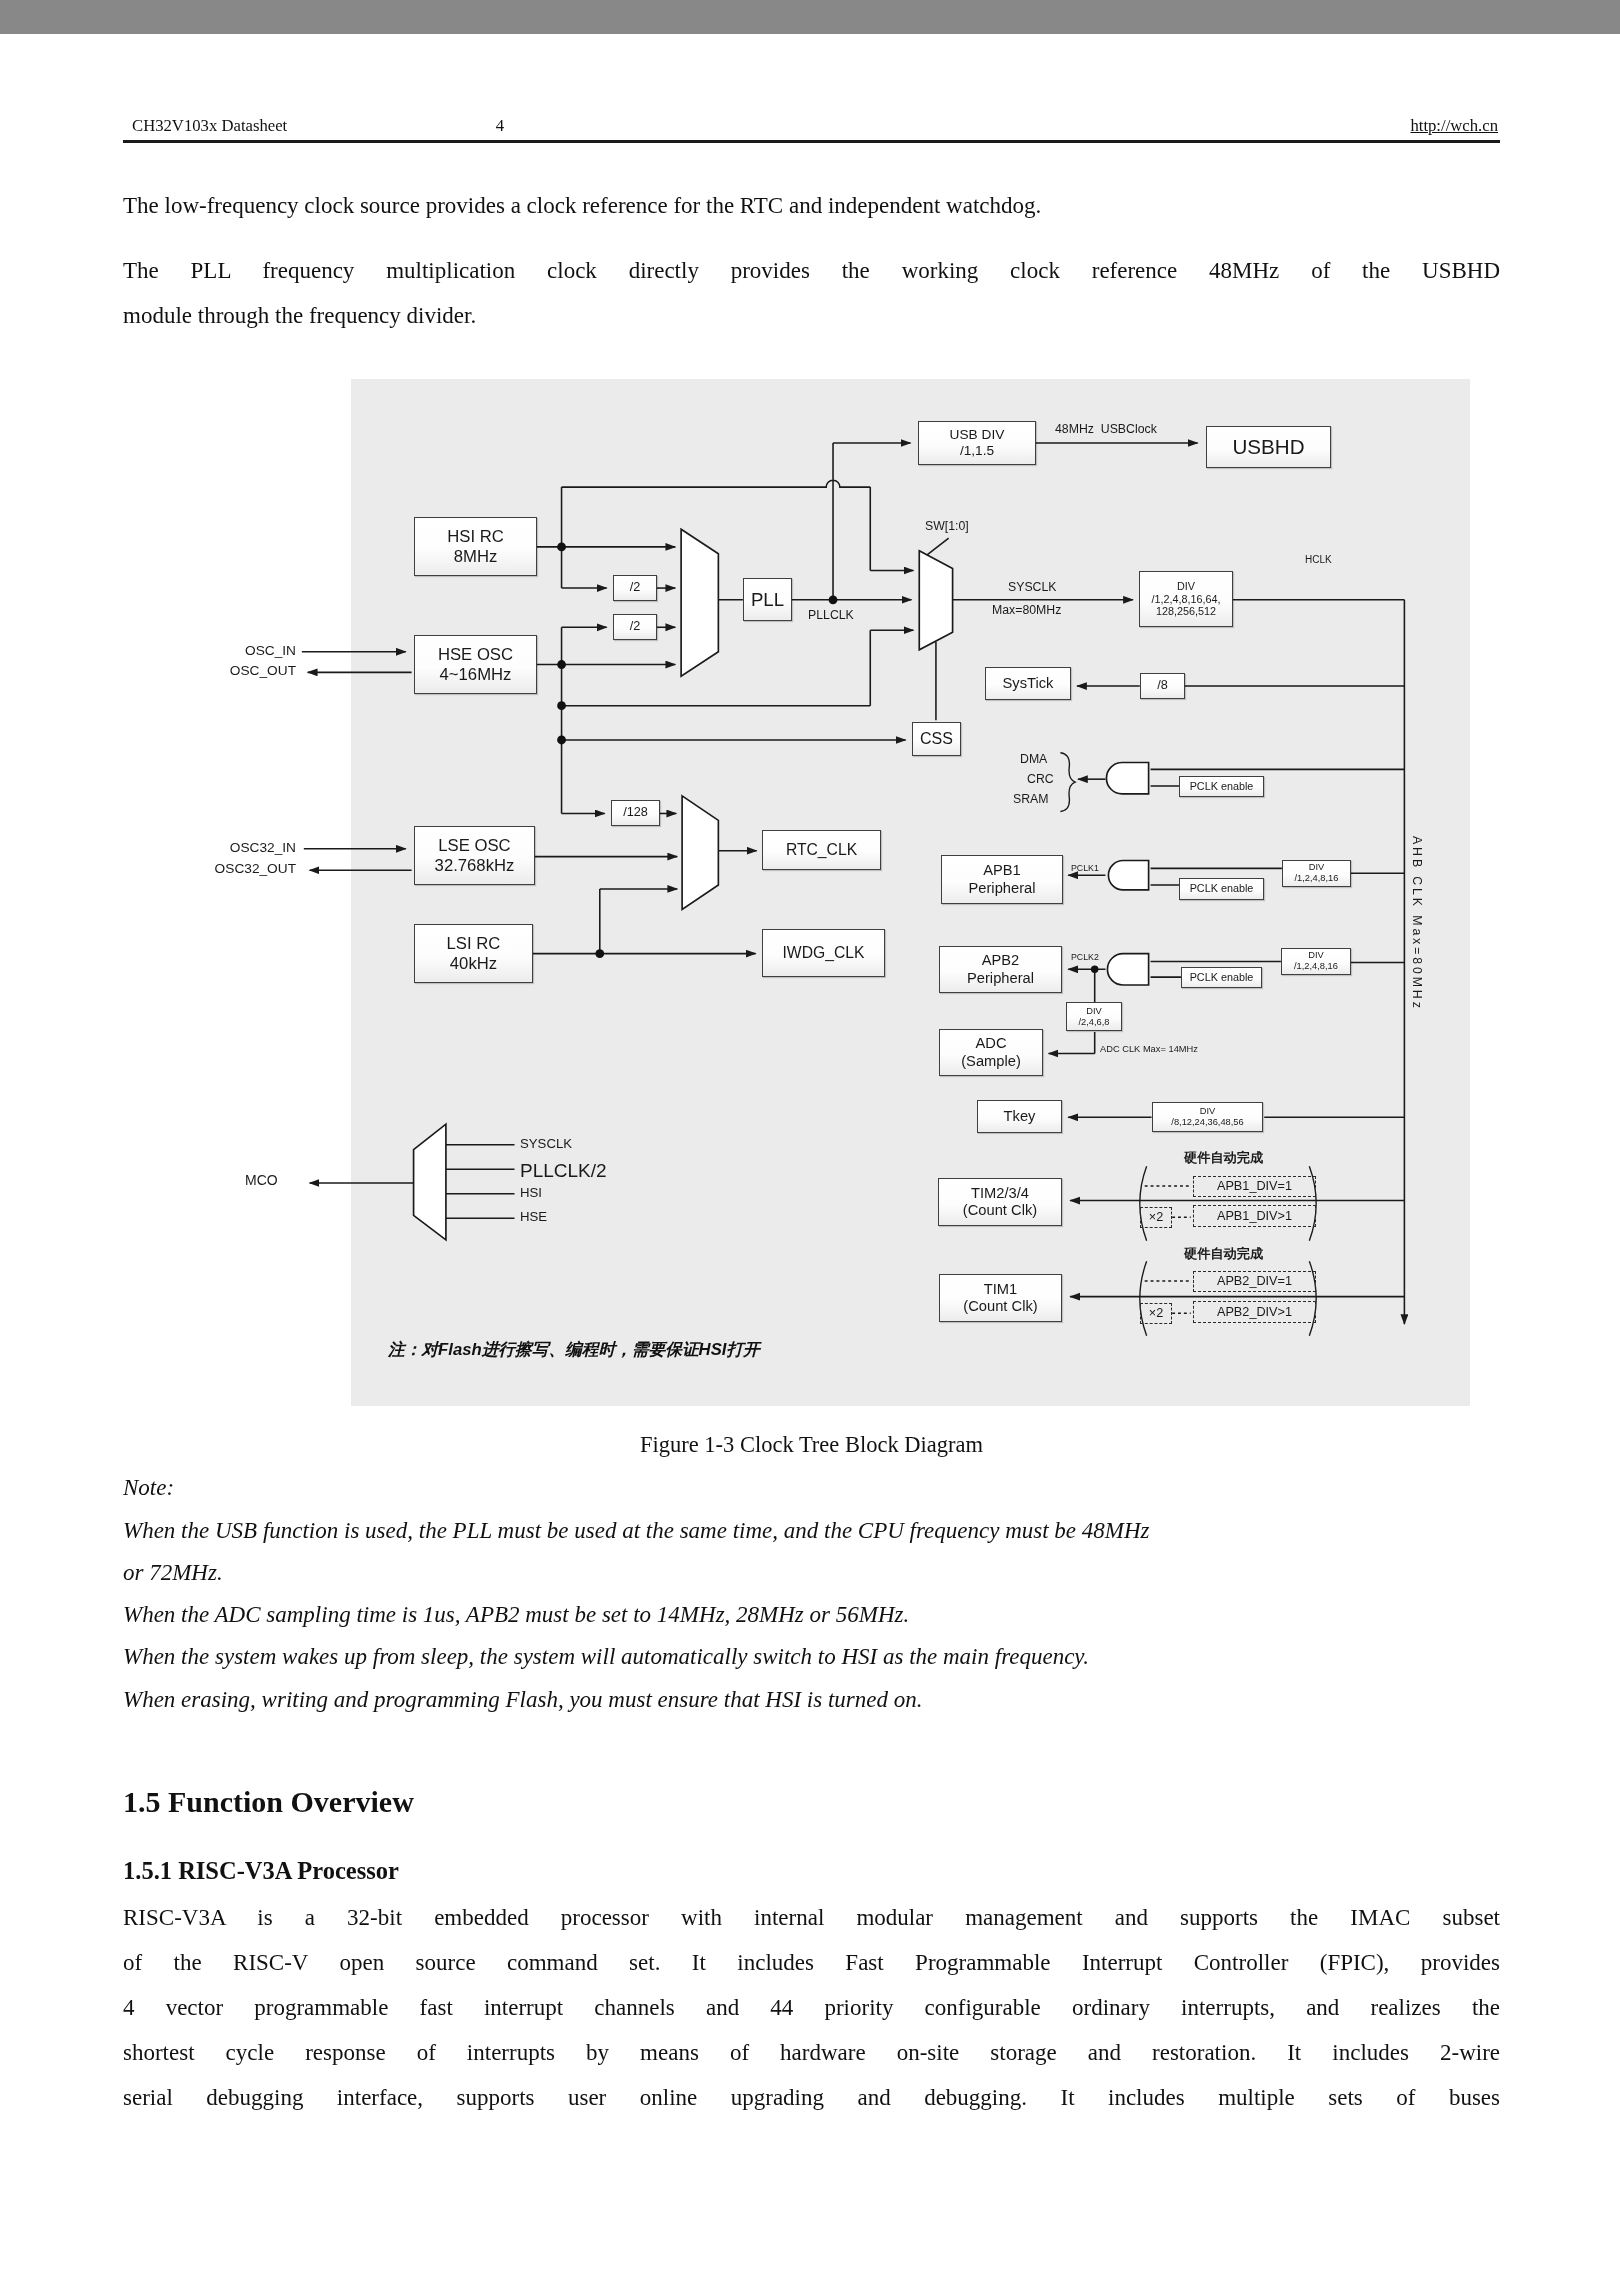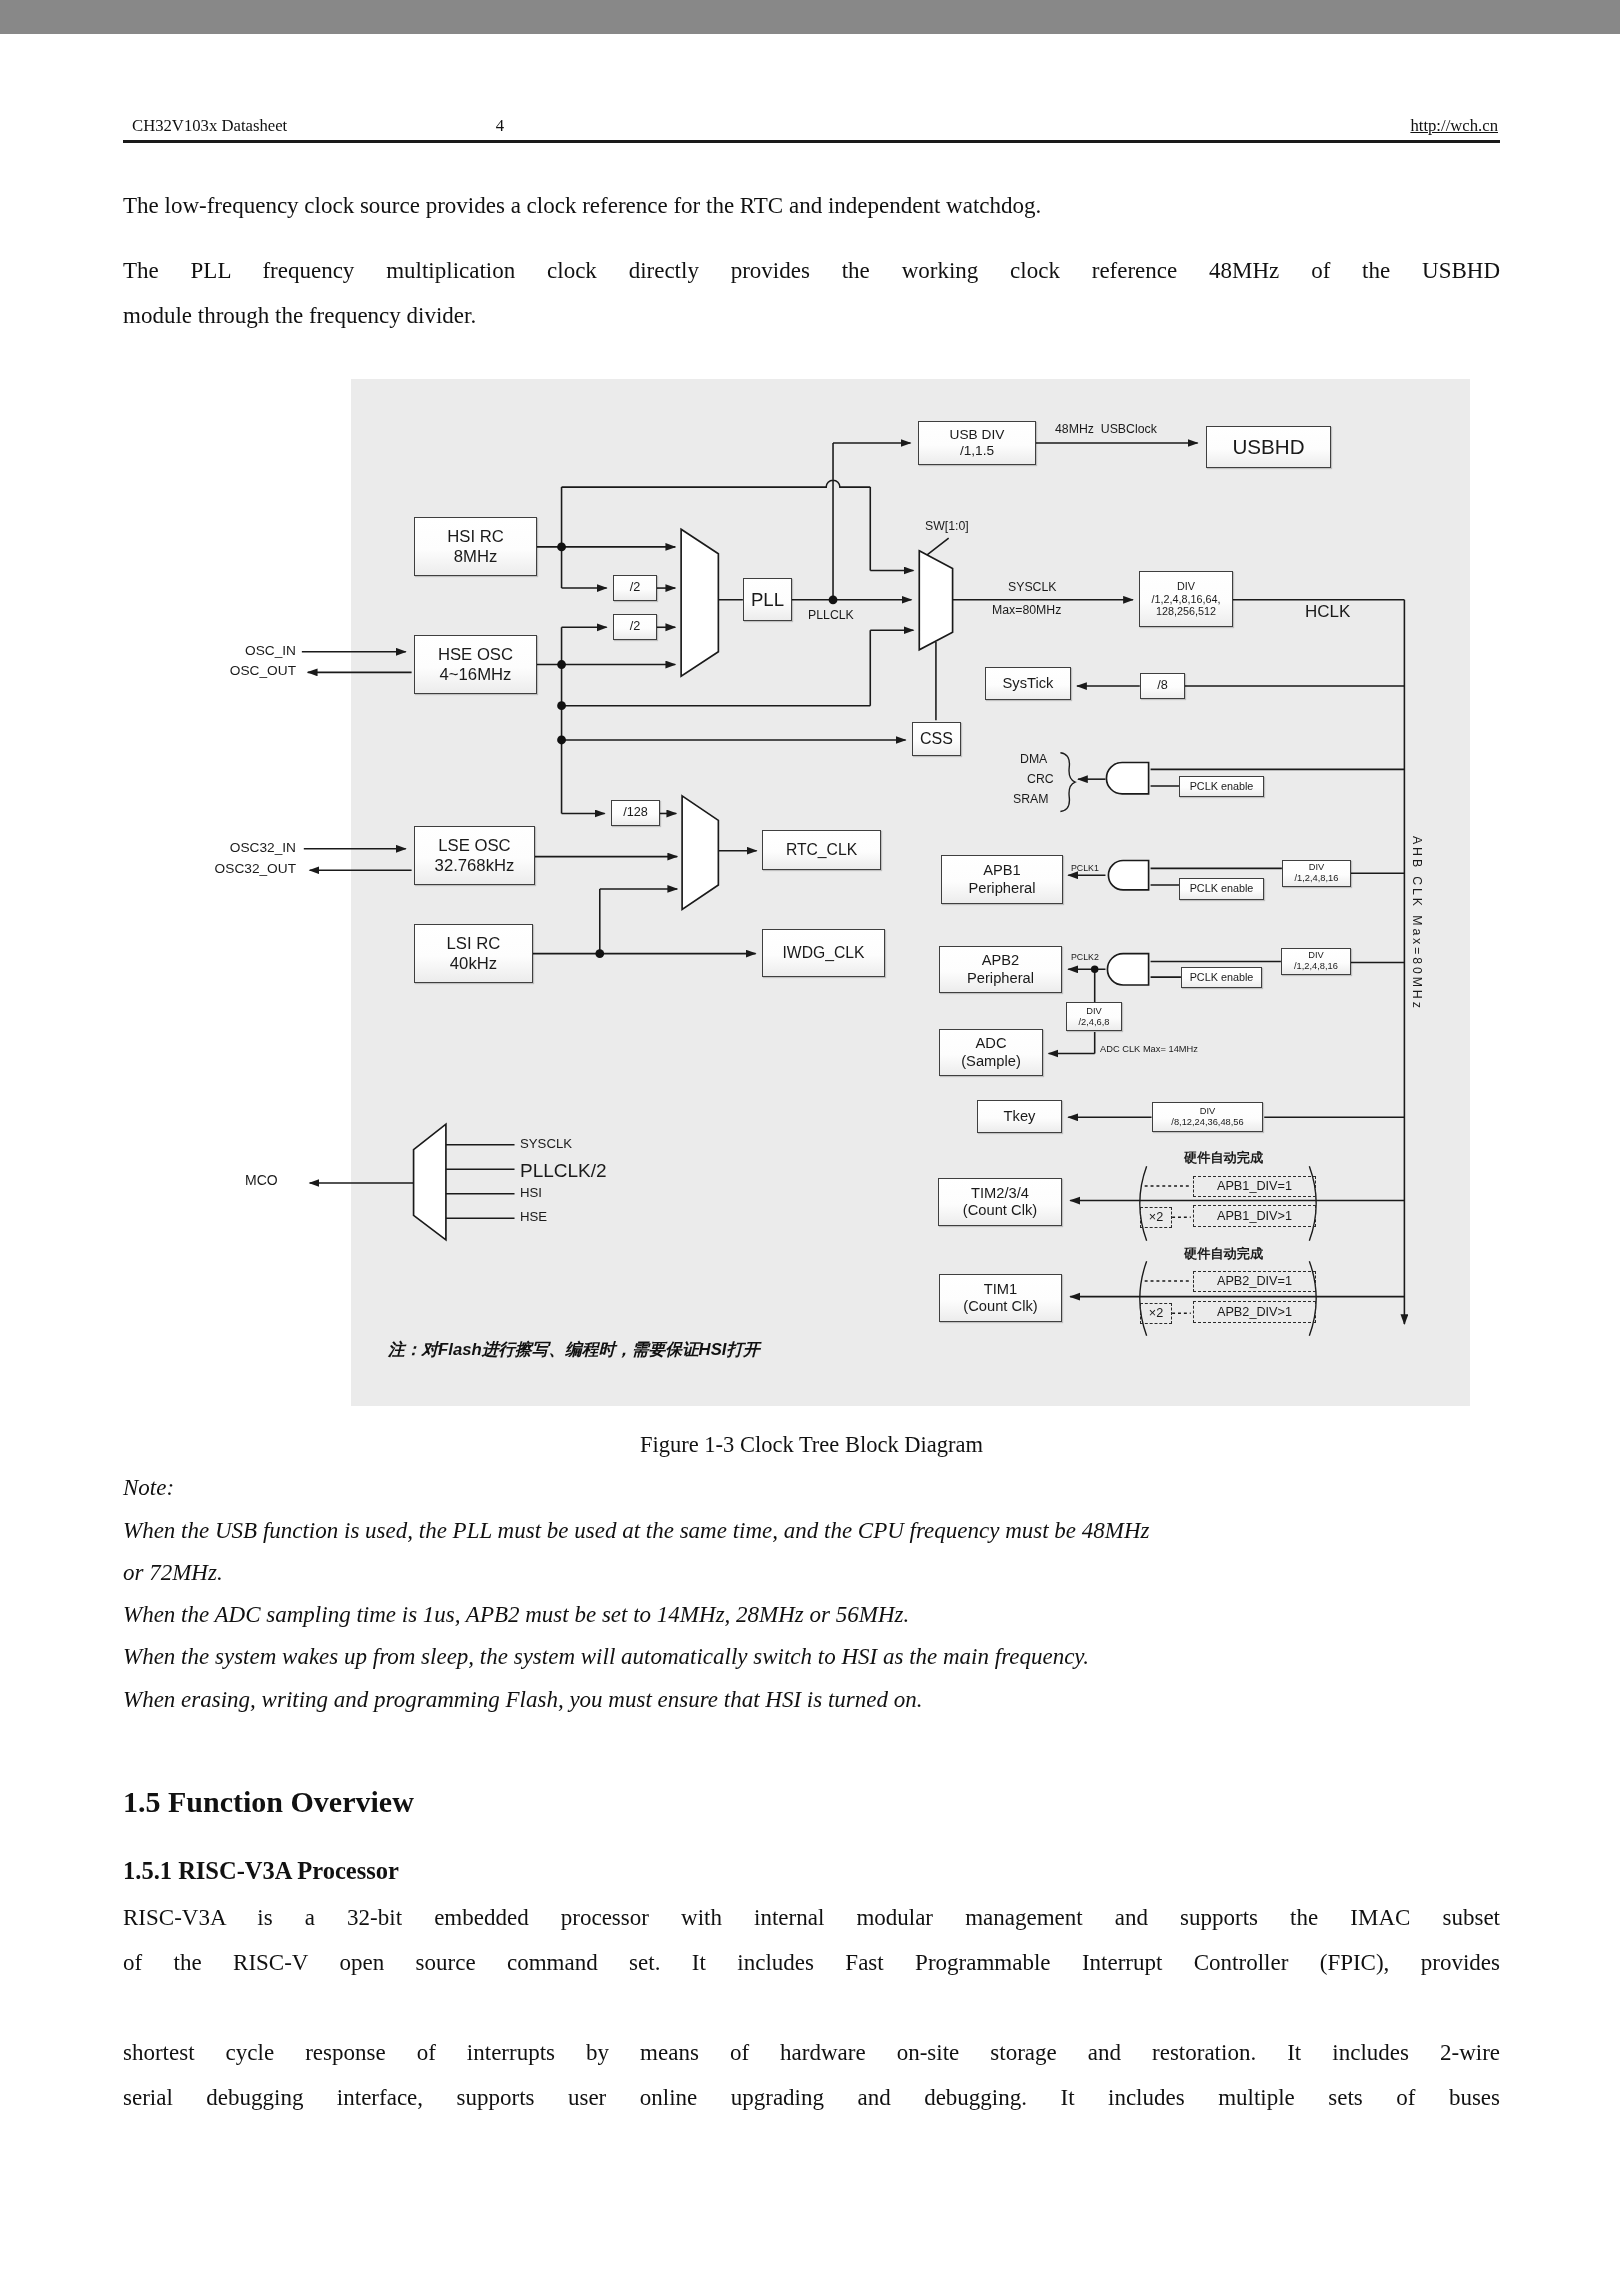--- a/index.html
+++ b/index.html
@@ -179,21 +179,21 @@
       <div class="ddb" style="left: 1140px; top: 1173px; width: 32px; height: 20.6px; font-size: 12.7px;">×2</div>
       <div class="ddb" style="left: 1193px; top: 1171px; width: 123px; height: 21.6px; font-size: 12.7px;">APB1_DIV&gt;1</div>
       <div class="ddb" style="left: 1193px; top: 1237px; width: 123px; height: 20.6px; font-size: 12.7px;">APB2_DIV=1</div>
       <div class="ddb" style="left: 1140px; top: 1269px; width: 32px; height: 20.6px; font-size: 12.7px;">×2</div>
       <div class="ddb" style="left: 1193px; top: 1267px; width: 123px; height: 21.6px; font-size: 12.7px;">APB2_DIV&gt;1</div>
       <div class="dl" style="left: 925px; top: 486px; font-size: 12.3px;">SW[1:0]</div>
       <div class="dl" style="left: 1055px; top: 389px; font-size: 12.3px;">48MHz  USBClock</div>
       <div class="dl" style="left: 808px; top: 575px; font-size: 12.3px;">PLLCLK</div>
       <div class="dl" style="left: 1008px; top: 547px; font-size: 12.3px;">SYSCLK</div>
       <div class="dl" style="left: 992px; top: 570px; font-size: 12.3px;">Max=80MHz</div>
-      <div class="dl" style="left: 1305px; top: 569px; font-size: 17px;">HCLK</div>
+      <div class="dl" style="left: 1305px; top: 520px; font-size: 10px;">HCLK</div>
       <div class="dl" style="left: 1020px; top: 719px; font-size: 12.3px;">DMA</div>
       <div class="dl" style="left: 1027px; top: 739px; font-size: 12.3px;">CRC</div>
       <div class="dl" style="left: 1013px; top: 759px; font-size: 12.3px;">SRAM</div>
       <div class="dl" style="left: 1071px; top: 830px; font-size: 8.8px;">PCLK1</div>
       <div class="dl" style="left: 1071px; top: 919px; font-size: 8.8px;">PCLK2</div>
       <div class="dl" style="left: 1100px; top: 1010px; font-size: 9.3px;">ADC CLK Max= 14MHz</div>
       <div class="dl b" style="left: 1184px; top: 1117px; font-size: 13.2px;">硬件自动完成</div>
       <div class="dl b" style="left: 1184px; top: 1213px; font-size: 13.2px;">硬件自动完成</div>
       <div class="dl v" style="left: 1409px; top: 802px; font-size: 12.3px;">AHB CLK Max=80MHz</div>
       <div class="dl" style="left: 520px; top: 1103px; font-size: 13.2px;">SYSCLK</div>
@@ -214,17 +214,18 @@
   <div class="bl it" style="top:1482px">When the USB function is used, the PLL must be used at the same time, and the CPU frequency must be 48MHz</div>
   <div class="bl it" style="top:1524px">or 72MHz.</div>
   <div class="bl it" style="top:1566px">When the ADC sampling time is 1us, APB2 must be set to 14MHz, 28MHz or 56MHz.</div>
   <div class="bl it" style="top:1608px">When the system wakes up from sleep, the system will automatically switch to HSI as the main frequency.</div>
   <div class="bl it" style="top:1651px">When erasing, writing and programming Flash, you must ensure that HSI is turned on.</div>
 
   <div class="h1" style="top:1751px">1.5 Function Overview</div>
   <div class="h2" style="top:1823px">1.5.1 RISC-V3A Processor</div>
   <div class="bl jt" style="top:1869px">RISC-V3A is a 32-bit embedded processor with internal modular management and supports the IMAC subset</div>
   <div class="bl jt" style="top:1914px">of the RISC-V open source command set. It includes Fast Programmable Interrupt Controller (FPIC), provides</div>
+  <div class="bl jt" style="top:1959px">4 vector programmable fast interrupt channels and 44 priority configurable ordinary interrupts, and realizes the</div>
   <div class="bl jt" style="top:2004px">shortest cycle response of interrupts by means of hardware on-site storage and restoration. It includes 2-wire</div>
   <div class="bl jt" style="top:2049px">serial debugging interface, supports user online upgrading and debugging. It includes multiple sets of buses</div>
 
 </div>
 
 
 </body></html>

